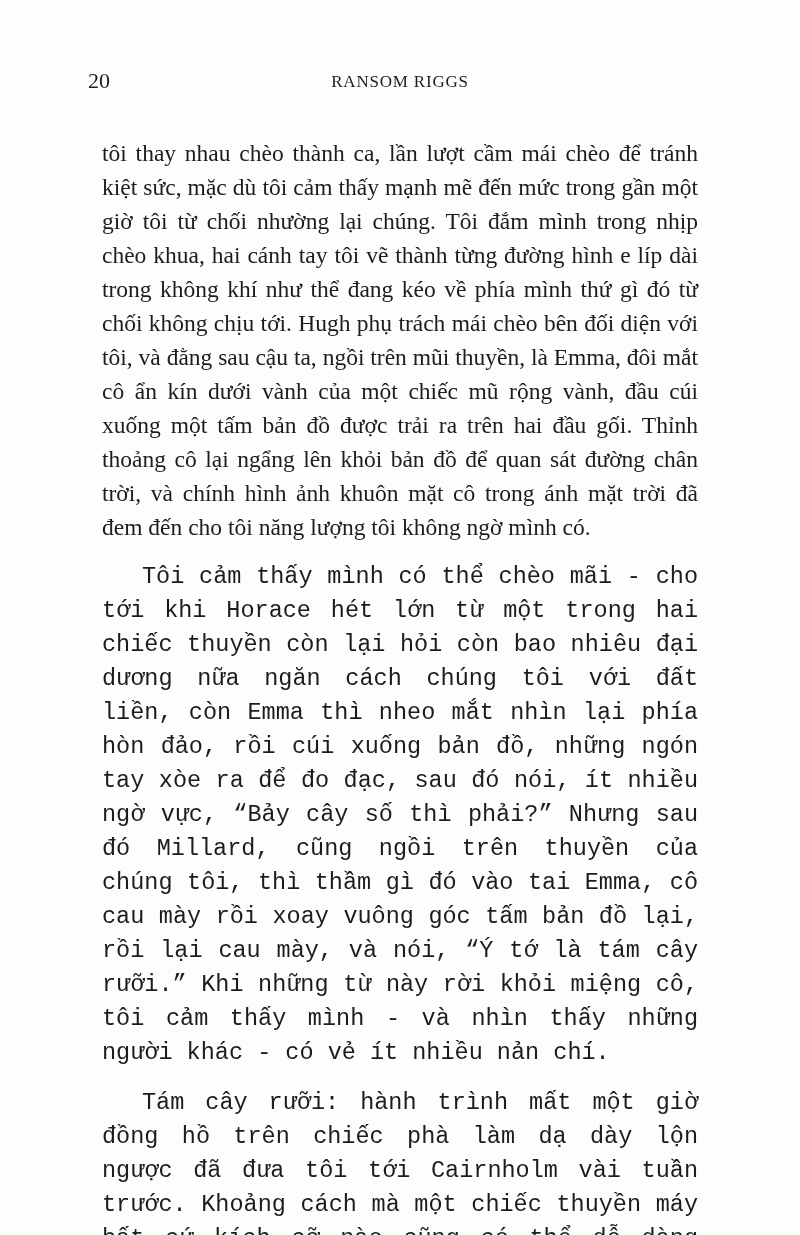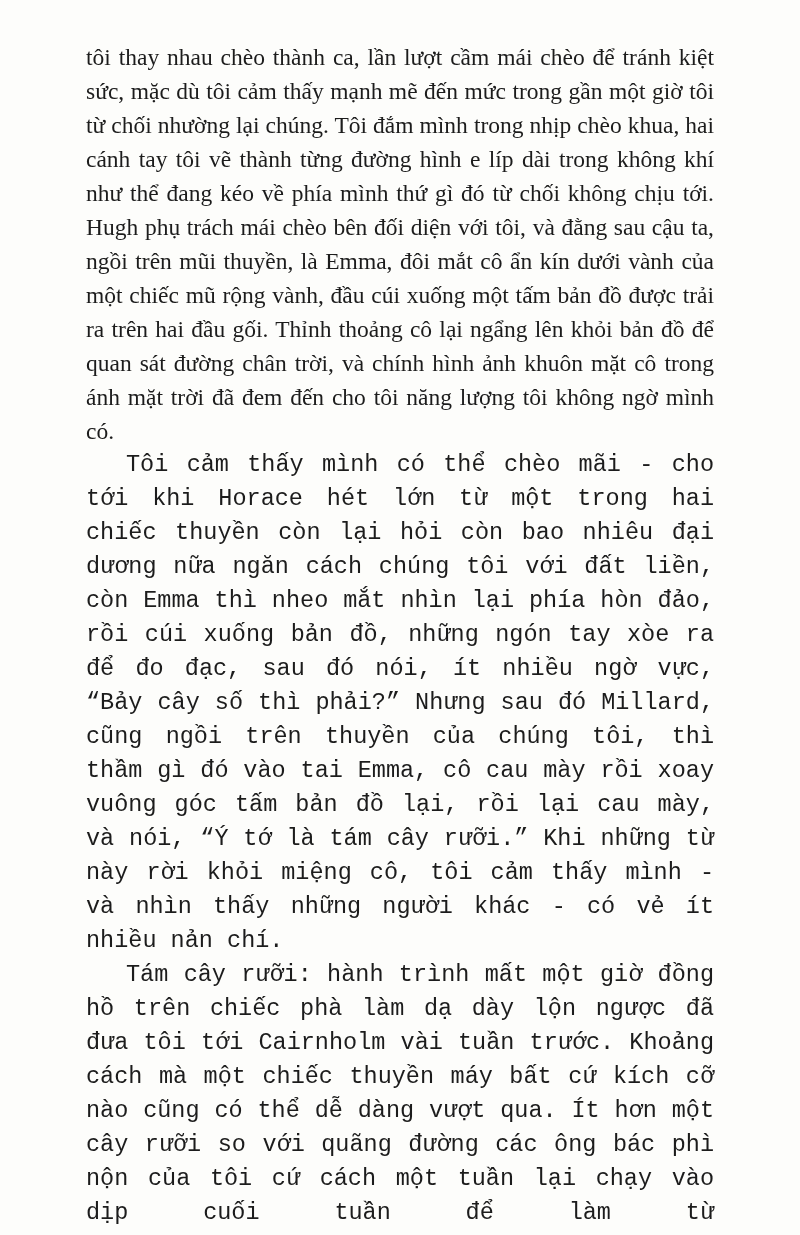--- a/index.html
+++ b/index.html
@@ -42,33 +42,37 @@
     letter-spacing: 0.8px;
   }
   .text-block {
     margin-top: 40px;
     padding: 0 86px;
     font-size: 23.5px;
     line-height: 34px;
     text-align: justify;
   }
   .para {
-    margin: 0;
+    margin: 16px;
     padding: 0;
   }
   .para.indent {
     text-indent: 40px;
     font-family: Liberation Mono, monospace;
   }
   .para.continues {
     text-align-last: justify;
   }
 </style>
 </head>
 <body>
 
 <div class="page">
+  <header class="page-header">
+    <span class="page-number">20</span>
+    <span class="running-header">RANSOM RIGGS</span>
+  </header>
   <main class="text-block">
       <p class="para">tôi thay nhau chèo thành ca, lần lượt cầm mái chèo để tránh kiệt sức, mặc dù tôi cảm thấy mạnh mẽ đến mức trong gần một giờ tôi từ chối nhường lại chúng. Tôi đắm mình trong nhịp chèo khua, hai cánh tay tôi vẽ thành từng đường hình e líp dài trong không khí như thể đang kéo về phía mình thứ gì đó từ chối không chịu tới. Hugh phụ trách mái chèo bên đối diện với tôi, và đằng sau cậu ta, ngồi trên mũi thuyền, là Emma, đôi mắt cô ẩn kín dưới vành của một chiếc mũ rộng vành, đầu cúi xuống một tấm bản đồ được trải ra trên hai đầu gối. Thỉnh thoảng cô lại ngẩng lên khỏi bản đồ để quan sát đường chân trời, và chính hình ảnh khuôn mặt cô trong ánh mặt trời đã đem đến cho tôi năng lượng tôi không ngờ mình có.</p>
       <p class="para indent">Tôi cảm thấy mình có thể chèo mãi - cho tới khi Horace hét lớn từ một trong hai chiếc thuyền còn lại hỏi còn bao nhiêu đại dương nữa ngăn cách chúng tôi với đất liền, còn Emma thì nheo mắt nhìn lại phía hòn đảo, rồi cúi xuống bản đồ, những ngón tay xòe ra để đo đạc, sau đó nói, ít nhiều ngờ vực, “Bảy cây số thì phải?” Nhưng sau đó Millard, cũng ngồi trên thuyền của chúng tôi, thì thầm gì đó vào tai Emma, cô cau mày rồi xoay vuông góc tấm bản đồ lại, rồi lại cau mày, và nói, “Ý tớ là tám cây rưỡi.” Khi những từ này rời khỏi miệng cô, tôi cảm thấy mình - và nhìn thấy những người khác - có vẻ ít nhiều nản chí.</p>
       <p class="para indent continues">Tám cây rưỡi: hành trình mất một giờ đồng hồ trên chiếc phà làm dạ dày lộn ngược đã đưa tôi tới Cairnholm vài tuần trước. Khoảng cách mà một chiếc thuyền máy bất cứ kích cỡ nào cũng có thể dễ dàng vượt qua. Ít hơn một cây rưỡi so với quãng đường các ông bác phì nộn của tôi cứ cách một tuần lại chạy vào dịp cuối tuần để làm từ</p>
     </main>
 </div>
 
 </body></html>

